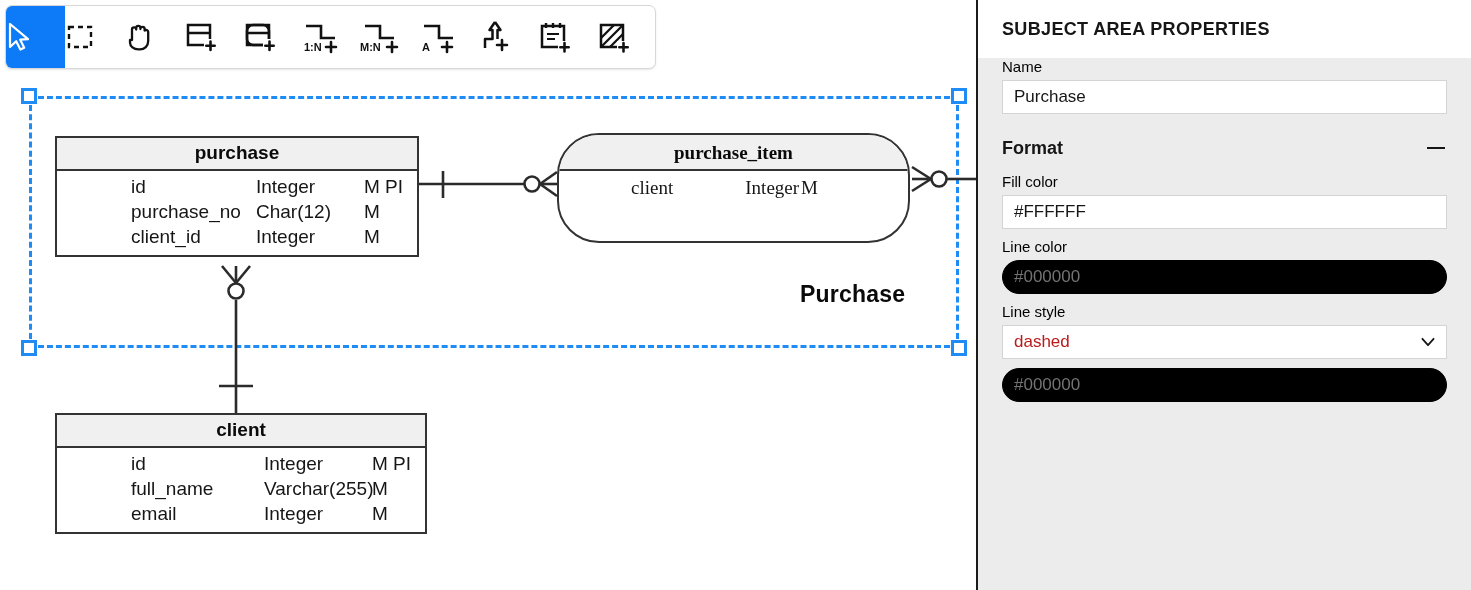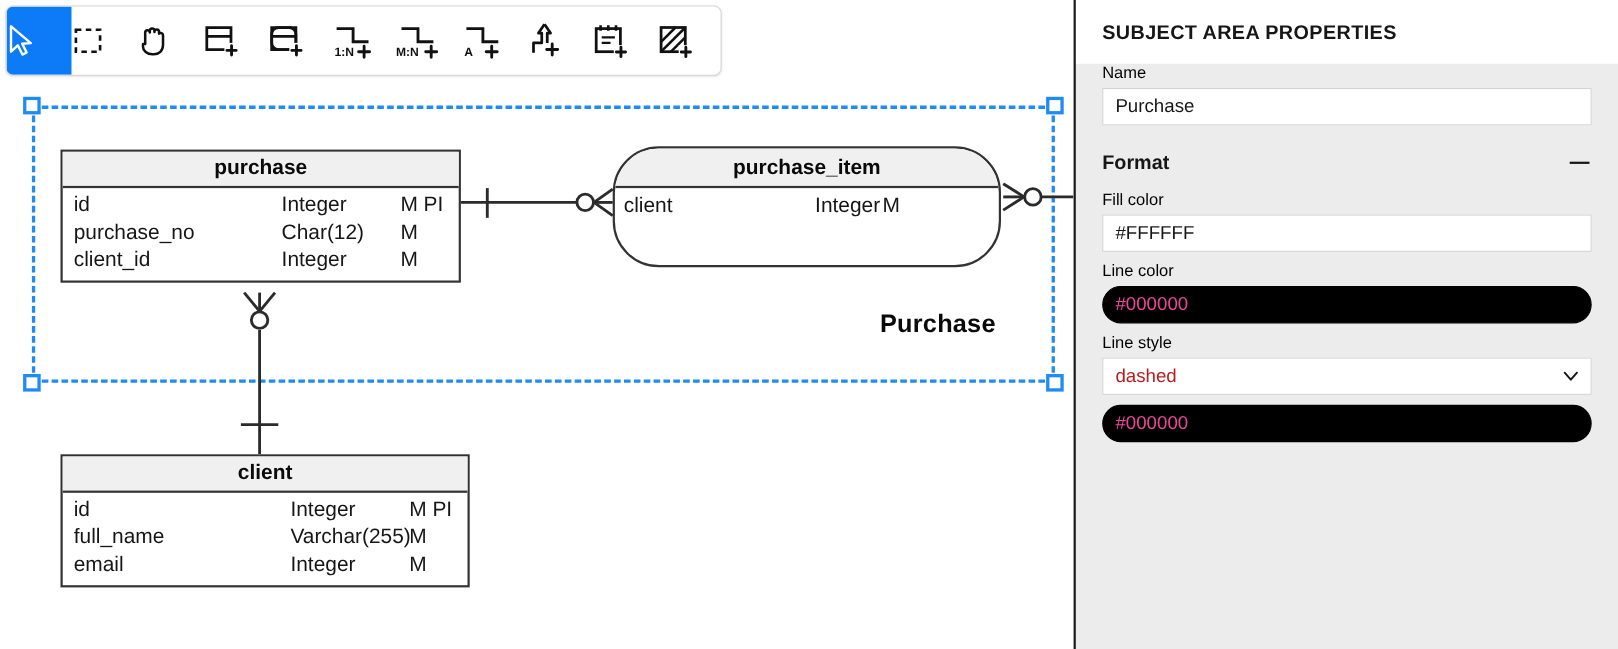--- a/index.html
+++ b/index.html
@@ -81,30 +81,30 @@
   }
 
   
   .entity {
     position: absolute;
     background: #ffffff;
     border: 2px solid #333333;
     box-sizing: border-box;
     z-index: 12;
   }
-  .entity.rounded { border-radius: 42px; overflow: hidden; }
+  .entity.rounded { border-radius: 42px; overflow: hidden; font-family: Liberation Serif, serif; }
   .entity-header {
     background: #f0f0f0;
     border-bottom: 2px solid #333333;
     text-align: center;
     font-size: 19px; font-weight: bold; color: #0a0a0a;
     padding: 4px 0 5px 0;
     box-sizing: border-box;
   }
-  .entity-body { padding: 3px 0 6px 0; }
+  .entity-body { padding: 3px 0 6px 16px; margin-left: 48px; }
   .attr {
     display: flex; align-items: baseline;
     font-size: 19px; color: #161616;
     line-height: 25px;
     padding: 0 9px 0 10px;
     box-sizing: border-box;
   }
   .attr .a-name { flex: 1 1 auto; white-space: nowrap; }
   .attr .a-type { text-align: left; white-space: nowrap; }
   .attr .a-flags { text-align: left; white-space: nowrap; }
@@ -170,21 +170,21 @@
     height: 34px;
     background: #ffffff;
     border: 1px solid #d4d4d4;
     box-sizing: border-box;
     display: flex; align-items: center;
     padding: 0 11px;
     font-size: 17px; color: #161616;
     cursor: text;
   }
   .field-input.swatch-dark {
-    background: #000000; border-color: #000000; color: #ec4899; border-radius: 17px;
+    background: #000000; border-color: #000000; color: #737373; border-radius: 17px;
   }
   .field-select {
     height: 34px;
     background: #ffffff;
     border: 1px solid #d4d4d4;
     box-sizing: border-box;
     display: flex; align-items: center; justify-content: space-between;
     padding: 0 10px 0 11px;
     font-size: 17px; color: #b91c1c;
     cursor: pointer;

